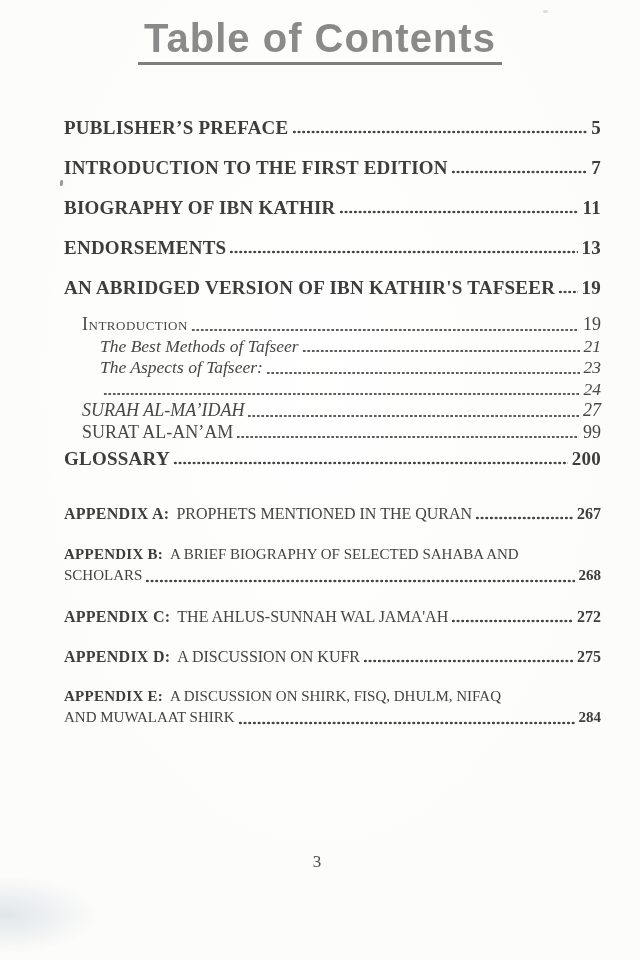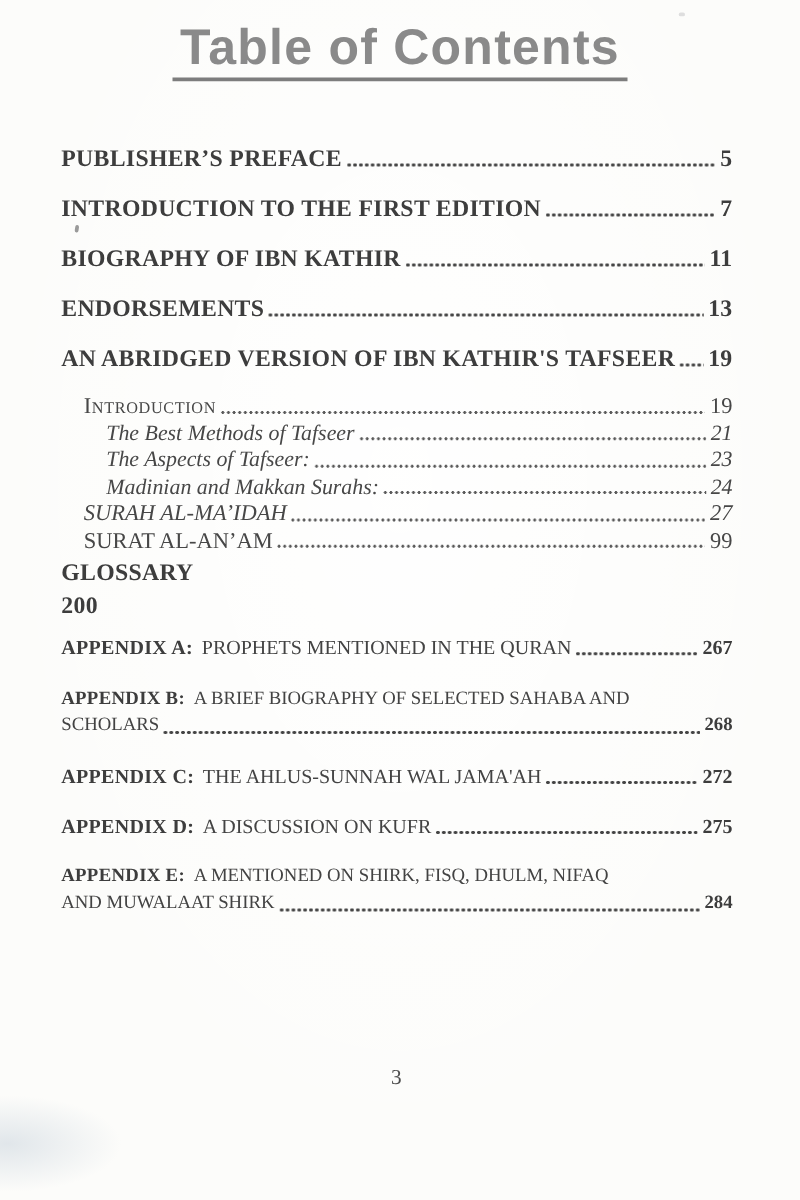--- a/index.html
+++ b/index.html
@@ -21,21 +21,21 @@
     font-weight:bold;
     font-size:40px;
     line-height:1.12;
     color:#8a8a8a;
     letter-spacing:1px;
     border-bottom:3px solid #7d7d7d;
     padding:0 6px 1px 6px;
   }
 
   
-  .toc{ position:absolute; left:49px; top:118px; width:537px; }
+  .toc{ position:absolute; left:64px; top:118px; width:537px; }
 
   .row{ display:flex; align-items:baseline; }
   .lbl{ white-space:nowrap; }
 
   .dots{
     flex:1 1 auto;
     align-self:flex-end;
     height:4px;
     margin:0 4px 3px 3px;
     background-image:radial-gradient(circle, #5a5a5a 1.05px, rgba(0,0,0,0) 1.4px);
@@ -59,21 +59,21 @@
   .appx .pg{ font-weight:bold; color:#3d3d3d; }
 
   .sub{ font-size:17.5px; line-height:19.5px; margin-bottom:2px; color:#474747; }
   .ind1{ padding-left:18px; }
   .ind2{ padding-left:36px; }
   .sc .lbl{ font-variant:small-caps; letter-spacing:0.5px; }
   .it{ font-style:italic; }
   .sub1{ font-size:18px; }
 
   .gap-after-abridged{ margin-bottom:18px; }
-  .glossary-row{ margin-top:7px; margin-bottom:15px;flex-direction:column; }
+  .glossary-row{ margin-top:7px; margin-bottom:36px; }
   .appx-d{ margin-bottom:20px; }
 
   .wrapblock{ margin-bottom:21px; font-size:15px; color:#434343; }
   .wrapblock .line1{ line-height:21px; white-space:nowrap; }
   .wrapblock .pre{ font-weight:bold; color:#3d3d3d; letter-spacing:0.25px; margin-right:7px; }
   .wrapblock .line2{ display:flex; align-items:flex-start; line-height:21px; }
   .wrapblock .dots{
     background-image:radial-gradient(circle, #454545 1.25px, rgba(0,0,0,0) 1.6px);
     background-size:4.7px 4px;
   }
@@ -145,21 +145,20 @@
     <span class="pg">21</span>
   </div>
 
   <div class="row sub it ind2">
     <span class="lbl">The Aspects of Tafseer:</span>
     <span class="dots"></span>
     <span class="pg">23</span>
   </div>
 
   <div class="row sub it ind2">
-    <span class="lbl">Madinian and Makkan Surahs:</span>
     <span class="dots"></span>
     <span class="pg">24</span>
   </div>
 
   <div class="row sub sub1 it ind1">
     <span class="lbl">SURAH AL-MA’IDAH</span>
     <span class="dots"></span>
     <span class="pg">27</span>
   </div>
 
@@ -196,21 +195,21 @@
     <span class="pg">272</span>
   </div>
 
   <div class="row appx appx-d">
     <span class="lbl"><b class="pre">APPENDIX D:</b><span>A DISCUSSION ON KUFR</span></span>
     <span class="dots"></span>
     <span class="pg">275</span>
   </div>
 
   <div class="wrapblock">
-    <div class="line1"><b class="pre">APPENDIX E:</b><span>A MENTIONED ON SHIRK, FISQ, DHULM, NIFAQ</span></div>
+    <div class="line1"><b class="pre">APPENDIX E:</b><span>A DISCUSSION ON SHIRK, FISQ, DHULM, NIFAQ</span></div>
     <div class="line2">
       <span class="lbl">AND MUWALAAT SHIRK</span>
       <span class="dots"></span>
       <span class="pg">284</span>
     </div>
   </div>
 
 </div>
 
 <div class="folio">3</div>

